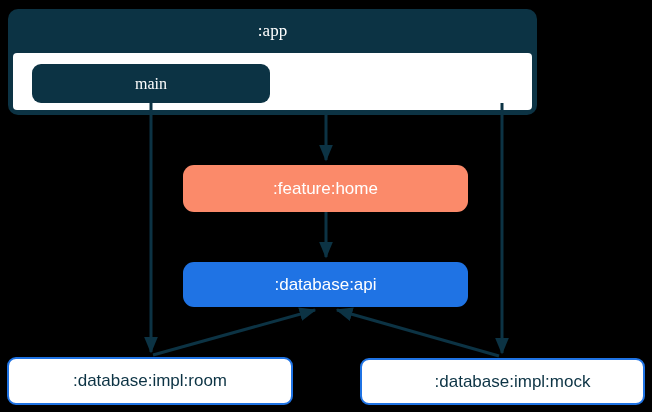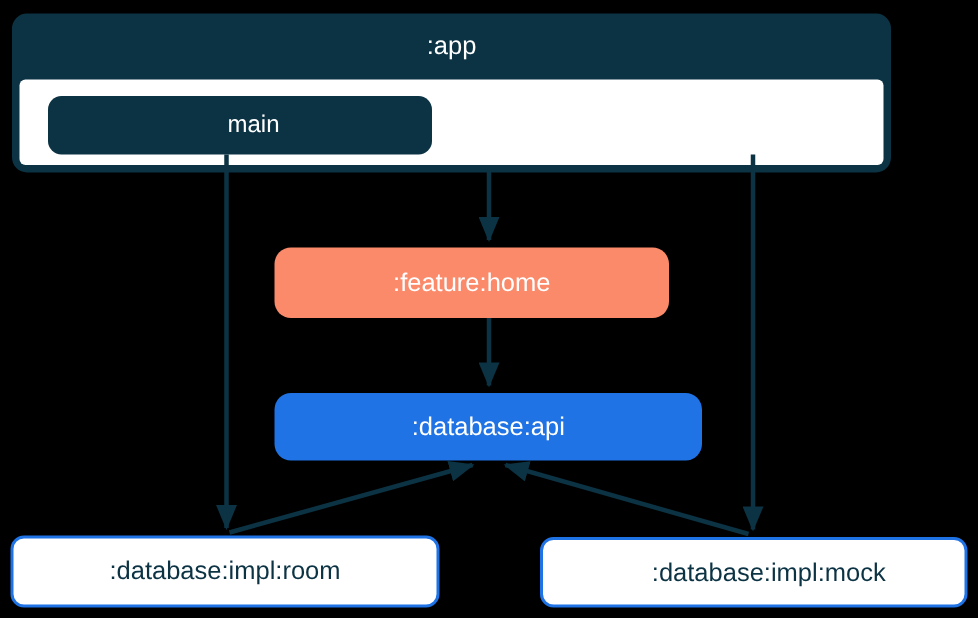--- a/index.html
+++ b/index.html
@@ -12,24 +12,25 @@
     width: 652px;
     height: 412px;
     background: var(--background, #000000);
     font-family: "Liberation Sans", sans-serif;
     overflow: hidden;
   }
   
   .app-box {
     position: absolute;
     left: 8px; top: 9px;
-    width: 586px; height: 106px;
+    width: 529px; height: 106px;
     background: var(--navy, #0C3344);
     border-radius: 10px;
     box-sizing: border-box;
+    font-family: Liberation Serif, serif;
   }
   .app-header {
     position: absolute;
     left: 0; top: 0; right: 0;
     height: 44px;
     line-height: 44px;
     text-align: center;
     color: #ffffff;
     font-size: 17px;
   }
@@ -39,21 +40,20 @@
     background: #ffffff;
     border-radius: 4px;
   }
   .pill {
     position: absolute;
     display: flex;
     align-items: center;
     justify-content: center;
     border-radius: 9px;
     font-size: 16px;
-    padding-left: 18px;
   }
   .main-pill {
     left: 19px; top: 11px;
     width: 238px; height: 39px;
     background: var(--navy, #0C3344);
     color: #ffffff;
   }
   .android-pill {
     left: 370px; top: 12px;
     width: 239px; height: 38px;
@@ -65,21 +65,21 @@
     position: absolute;
     display: flex;
     align-items: center;
     justify-content: center;
     box-sizing: border-box;
     font-size: 17px;
     border-radius: 11px;
   }
   .feature-node {
     left: 183px; top: 165px;
-    width: 263px; height: 47px;
+    width: 285px; height: 47px;
     background: var(--coral, #FB8A6A);
     color: #ffffff;
   }
   .api-node {
     left: 183px; top: 262px;
     width: 285px; height: 45px;
     background: var(--blue, #1F73E4);
     color: #ffffff;
   }
   .impl-node {

